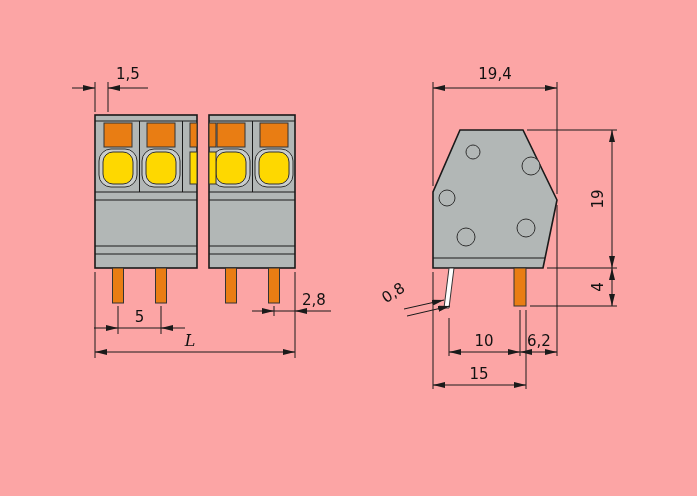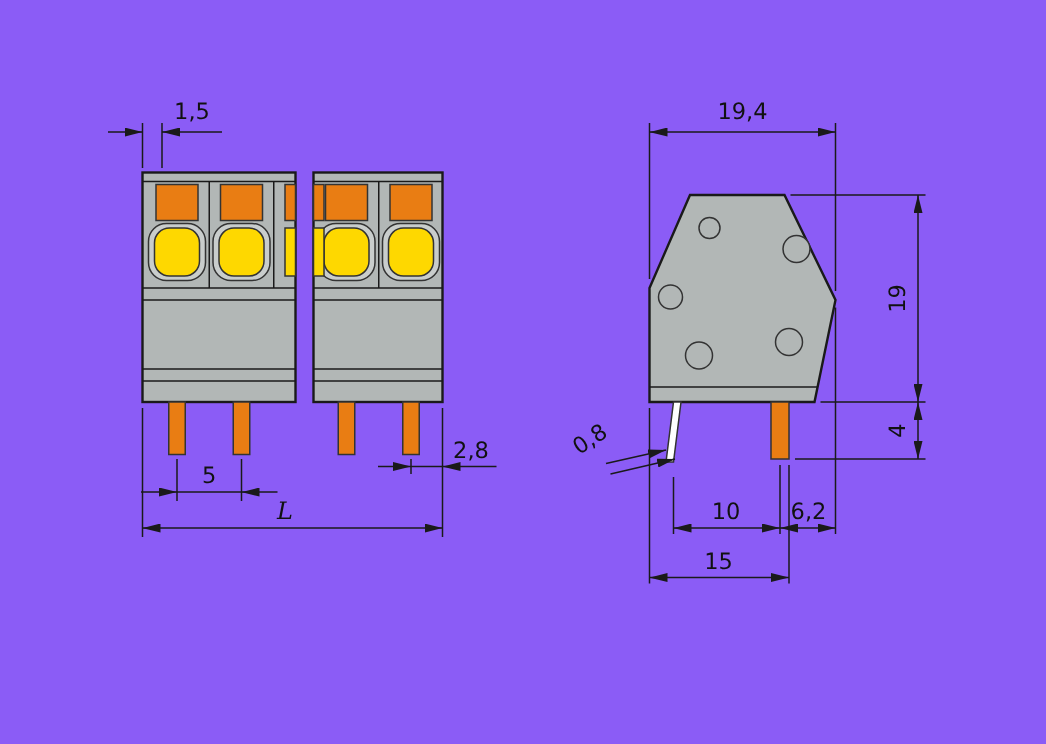--- a/index.html
+++ b/index.html
@@ -1,16 +1,16 @@
 <!DOCTYPE html>
 <html><head>
 <meta charset="utf-8">
 <style>
   html,body{margin:0;padding:0;background:#ffffff;}
-  .canvas{position:relative;width:697px;height:496px;background:#8b5cf6;overflow:hidden;
+  .canvas{position:relative;width:697px;height:496px;background:#fca5a5;overflow:hidden;
           font-family:"DejaVu Sans",sans-serif;}
   svg{position:absolute;left:0;top:0;}
   .ln{stroke:#1a1a1a;stroke-width:1;fill:none;}
   .thick{stroke:#1a1a1a;stroke-width:1.6;}
   .thin{stroke:#333333;stroke-width:1;}
   .dim{font-family:"DejaVu Sans",sans-serif;font-size:15px;fill:#111111;text-anchor:middle;}
   .it{font-style:italic;font-size:16px;font-family:"DejaVu Serif",serif;}
 </style>
 </head>
 <body>

